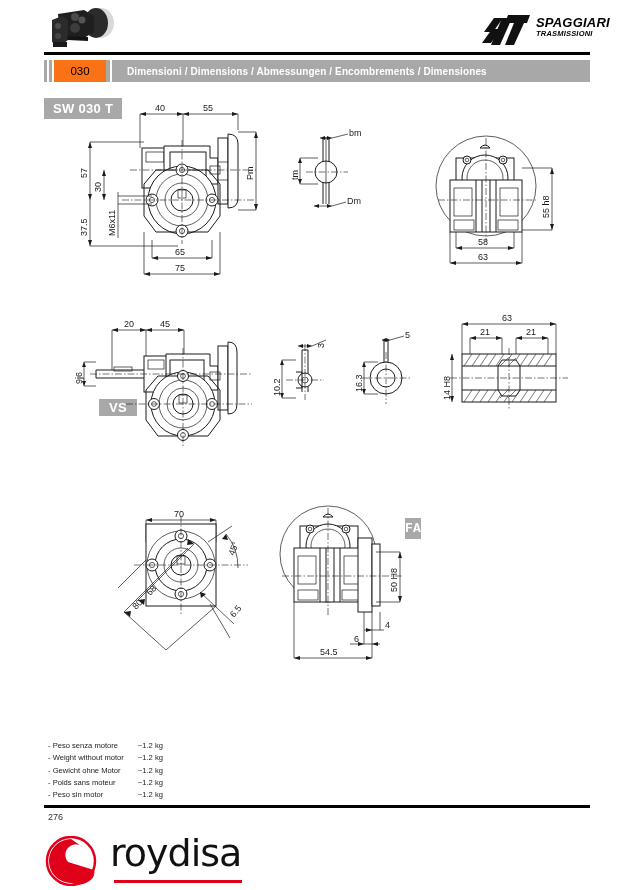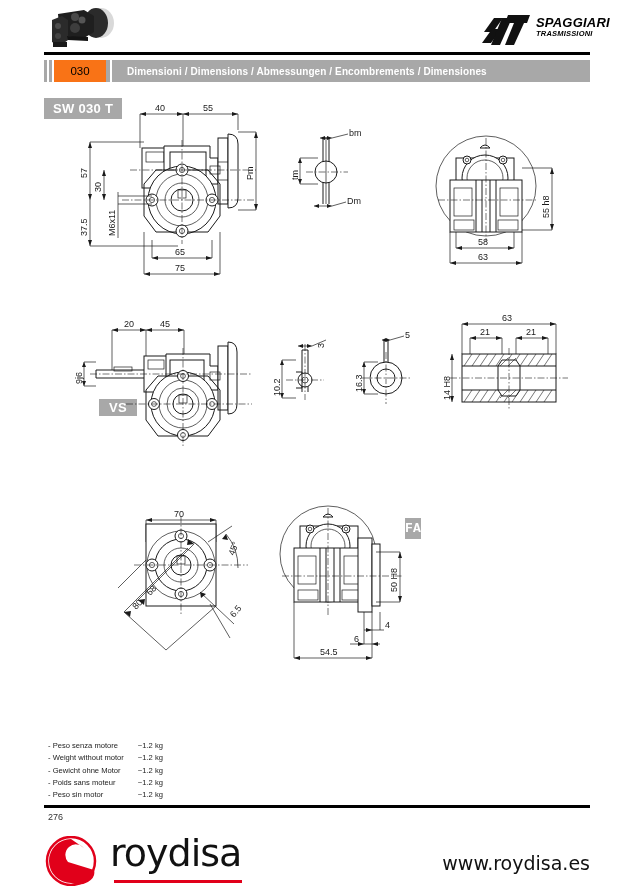--- a/index.html
+++ b/index.html
@@ -581,15 +581,14 @@
   <div class="pageno">276</div>
 
   <div class="roy">
     <svg viewBox="0 0 60 50" width="60" height="50">
       <circle cx="27" cy="25" r="24" fill="none" stroke="#e1001a" stroke-width="2.5"></circle>
       <path d="M27 3 A22 22 0 0 0 27 47 A16 12 0 0 0 50 34 L24 26 A9 9 0 0 1 40 12 Z" fill="#e1001a"></path>
     </svg>
     <div class="roy-word">roydisa</div>
     <div class="roy-underline"></div>
   </div>
-  <div class="site">www.roydisa.es</div>
 
 </div>
 
 </body></html>

